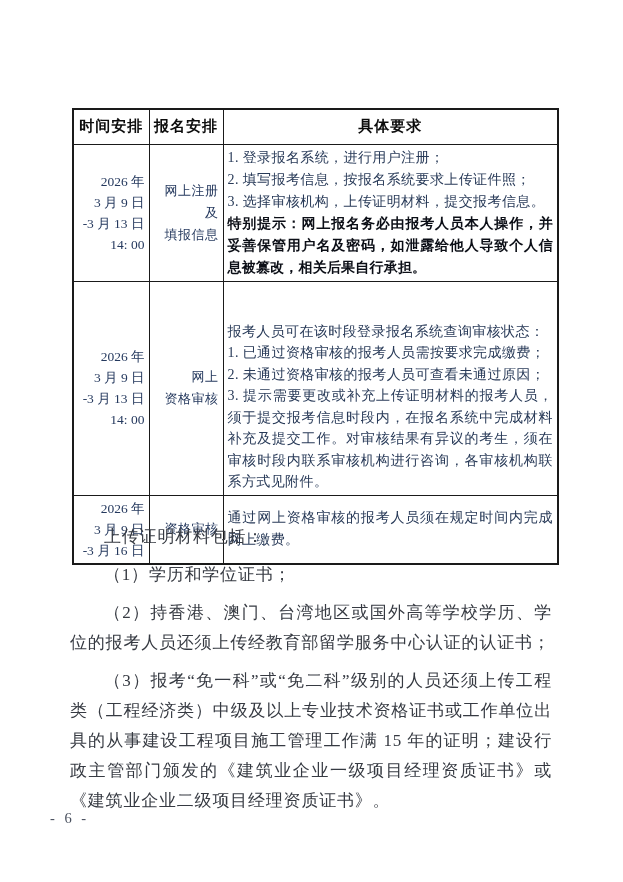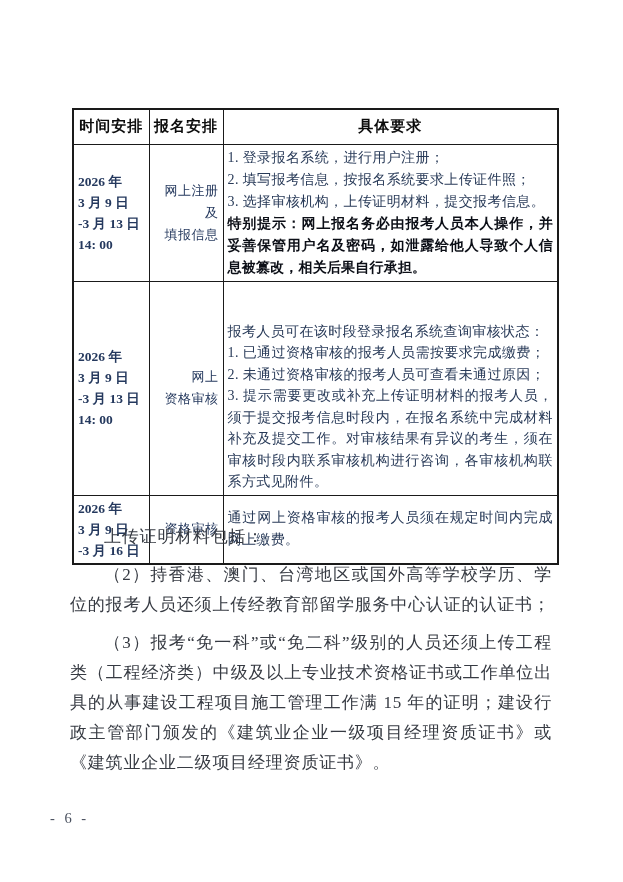--- a/index.html
+++ b/index.html
@@ -33,26 +33,25 @@
   table.sched th{
     height:35px;
     font-size:15px;
     font-weight:bold;
     color:#0c0c0c;
     text-align:center;
     letter-spacing:1px;
     padding:0;
   }
   td.time{
-    text-align:left;
+    text-align:right;
     white-space:pre-line;
     font-size:13.5px;
     line-height:21px;
     color:#25395e;
-    font-weight:bold;
   }
   td.arr{
     text-align:right;
     white-space:pre-line;
     font-size:13px;
     line-height:22px;
     color:#25395e;
     letter-spacing:0.5px;
     font-family:Liberation Serif, serif;
   }
@@ -158,19 +157,20 @@
         <td class="arr">资格审核</td>
         <td class="req">
           <span class="pre">通过网上资格审核的报考人员须在规定时间内完成网上缴费。</span>
         </td>
       </tr>
     </tbody>
   </table>
 
   <div class="body-text">
     <p>上传证明材料包括：</p>
+    <p>（1）学历和学位证书；</p>
     <p>（2）持香港、澳门、台湾地区或国外高等学校学历、学位的报考人员还须上传经教育部留学服务中心认证的认证书；</p>
     <p>（3）报考“免一科”或“免二科”级别的人员还须上传工程类（工程经济类）中级及以上专业技术资格证书或工作单位出具的从事建设工程项目施工管理工作满 15 年的证明；建设行政主管部门颁发的《建筑业企业一级项目经理资质证书》或《建筑业企业二级项目经理资质证书》。</p>
   </div>
 
   <div class="footer">- 6 -</div>
 
 </div>
 
 </body></html>

